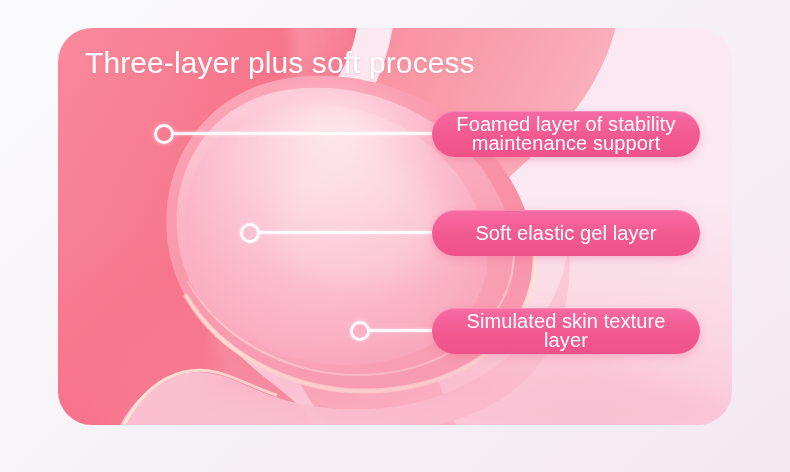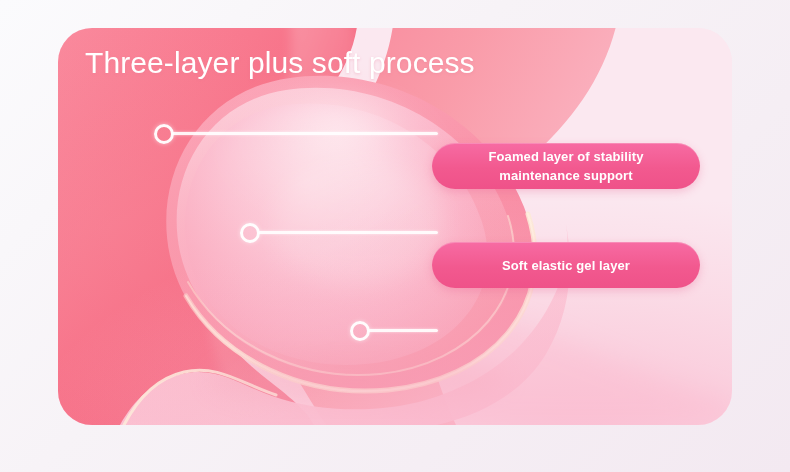--- a/index.html
+++ b/index.html
@@ -84,29 +84,28 @@
   
   .pill {
     position: absolute;
     z-index: 14;
     display: flex;
     align-items: center;
     justify-content: center;
     text-align: center;
     border-radius: 999px;
     color: #ffffff;
-    font-weight: bold;
-    font-size: 13px;
+    font-weight: normal;
+    font-size: 20px;
     line-height: 19px;
     letter-spacing: .1px;
     background: linear-gradient(180deg, #f76ba3 0%, #f2598f 55%, #ef5289 100%);
     box-shadow: 0 3px 8px rgba(233,90,140,.28), inset 0 1px 0 rgba(255,255,255,.22);
     padding: 0 12px;
     box-sizing: border-box;
-    margin-top: 32px;
   }
   #pill-1 { left: 374px; top:  83px; width: 268px; height: 46px; }
   #pill-2 { left: 374px; top: 182px; width: 268px; height: 46px; text-align: right; }
   #pill-3 { left: 374px; top: 280px; width: 268px; height: 46px; }
 </style>
 </head>
 <body>
 
 <div id="stage">
 
@@ -263,15 +262,18 @@
       <span>
         <span>Foamed layer of stability</span><br>
         <span>maintenance support</span>
       </span>
     </div>
 
     <div class="pill" id="pill-2">
       <span>Soft elastic gel layer</span>
     </div>
 
+    <div class="pill" id="pill-3">
+      <span>Simulated skin texture layer</span>
+    </div>
 
   </div>
 </div>
 
 </body></html>

